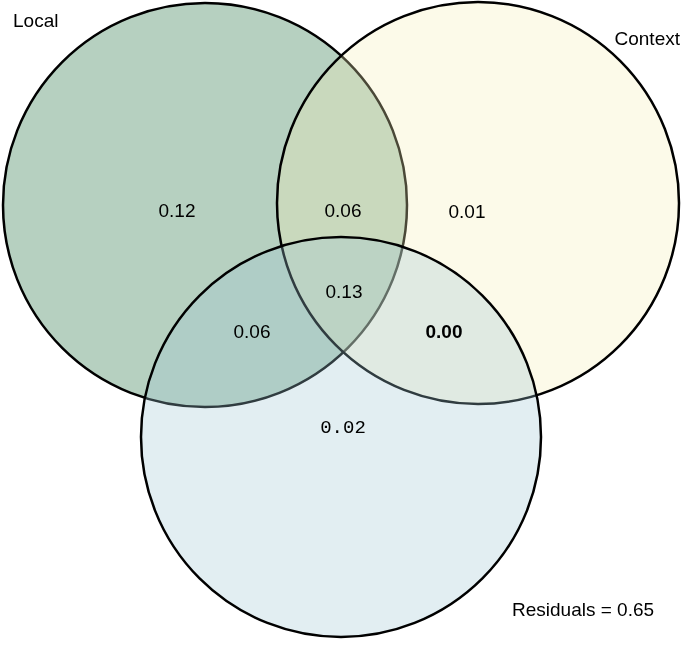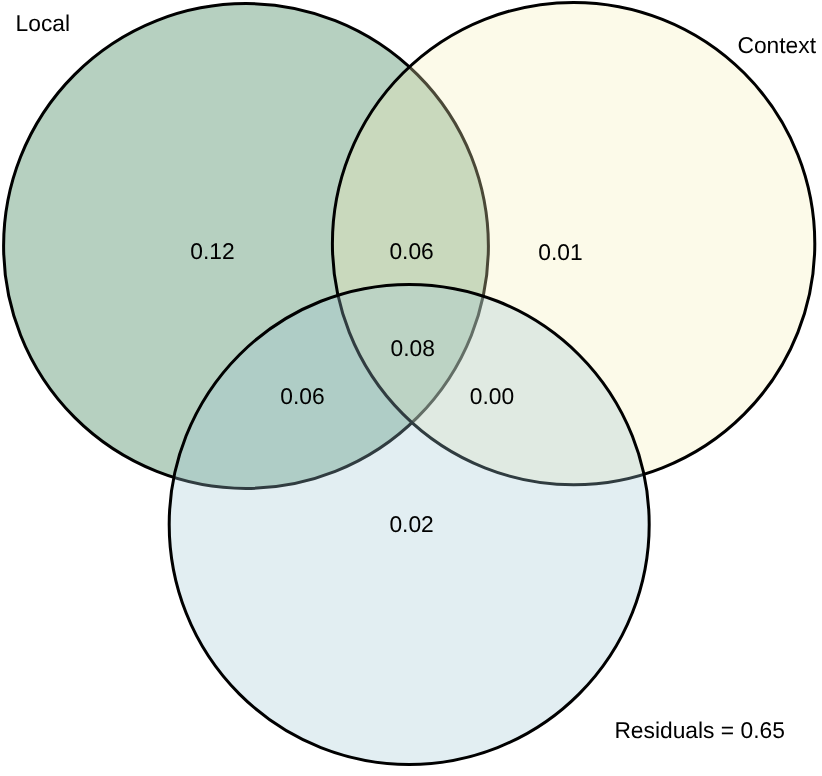--- a/index.html
+++ b/index.html
@@ -45,21 +45,21 @@
 
 
   <div class="corner-label" style="left:512px; top:599px;">Residuals = 0.65</div>
 
   <div class="value-label" style="left:177px; top:211px;">0.12</div>
 
   <div class="value-label" style="left:343px; top:211px;">0.06</div>
 
   <div class="value-label" style="left:467px; top:212px;text-align:right;">0.01</div>
 
-  <div class="value-label" style="left:344px; top:292px;">0.08</div>
+  <div class="value-label" style="left:344px; top:292px;">0.13</div>
 
   <div class="value-label" style="left:252px; top:332px;">0.06</div>
 
-  <div class="value-label" style="left:410px; top:332px;">0.00</div>
+  <div class="value-label" style="left:444px; top:332px;font-weight:bold;">0.00</div>
 
-  <div class="value-label" style="left:343px; top:438px;">0.02</div>
+  <div class="value-label" style="left:343px; top:428px;font-family:Liberation Mono, monospace;">0.02</div>
 
 </div>
 
 </body></html>

